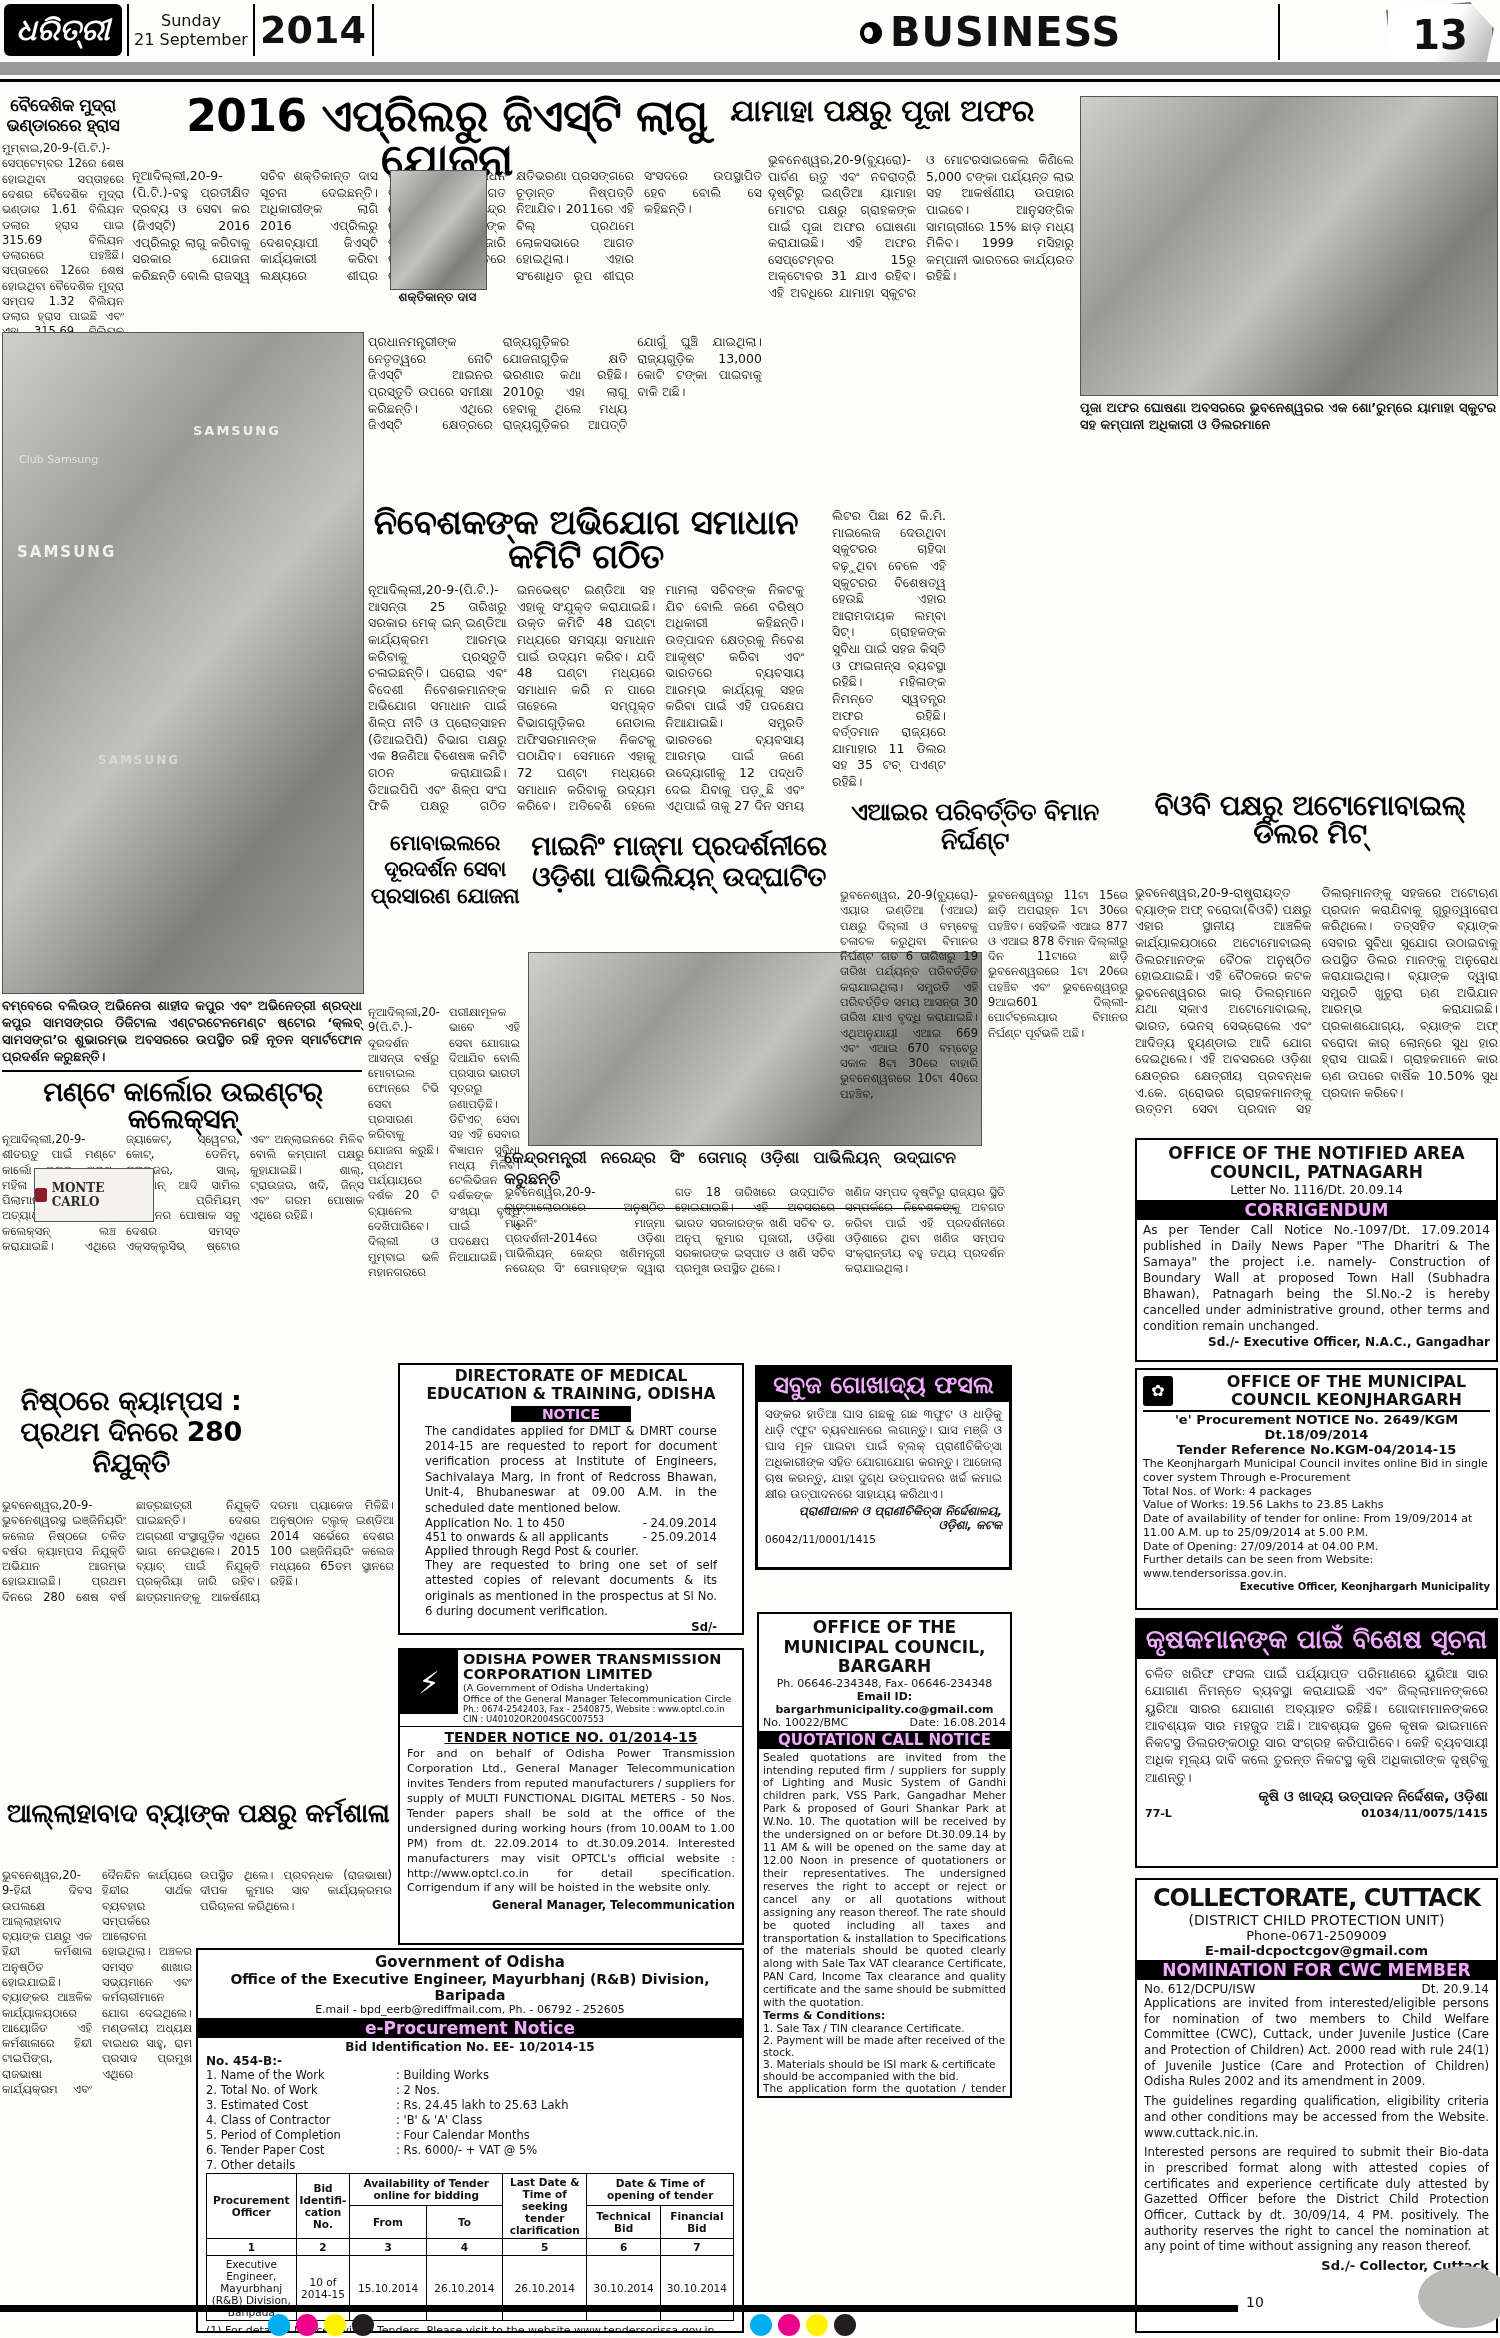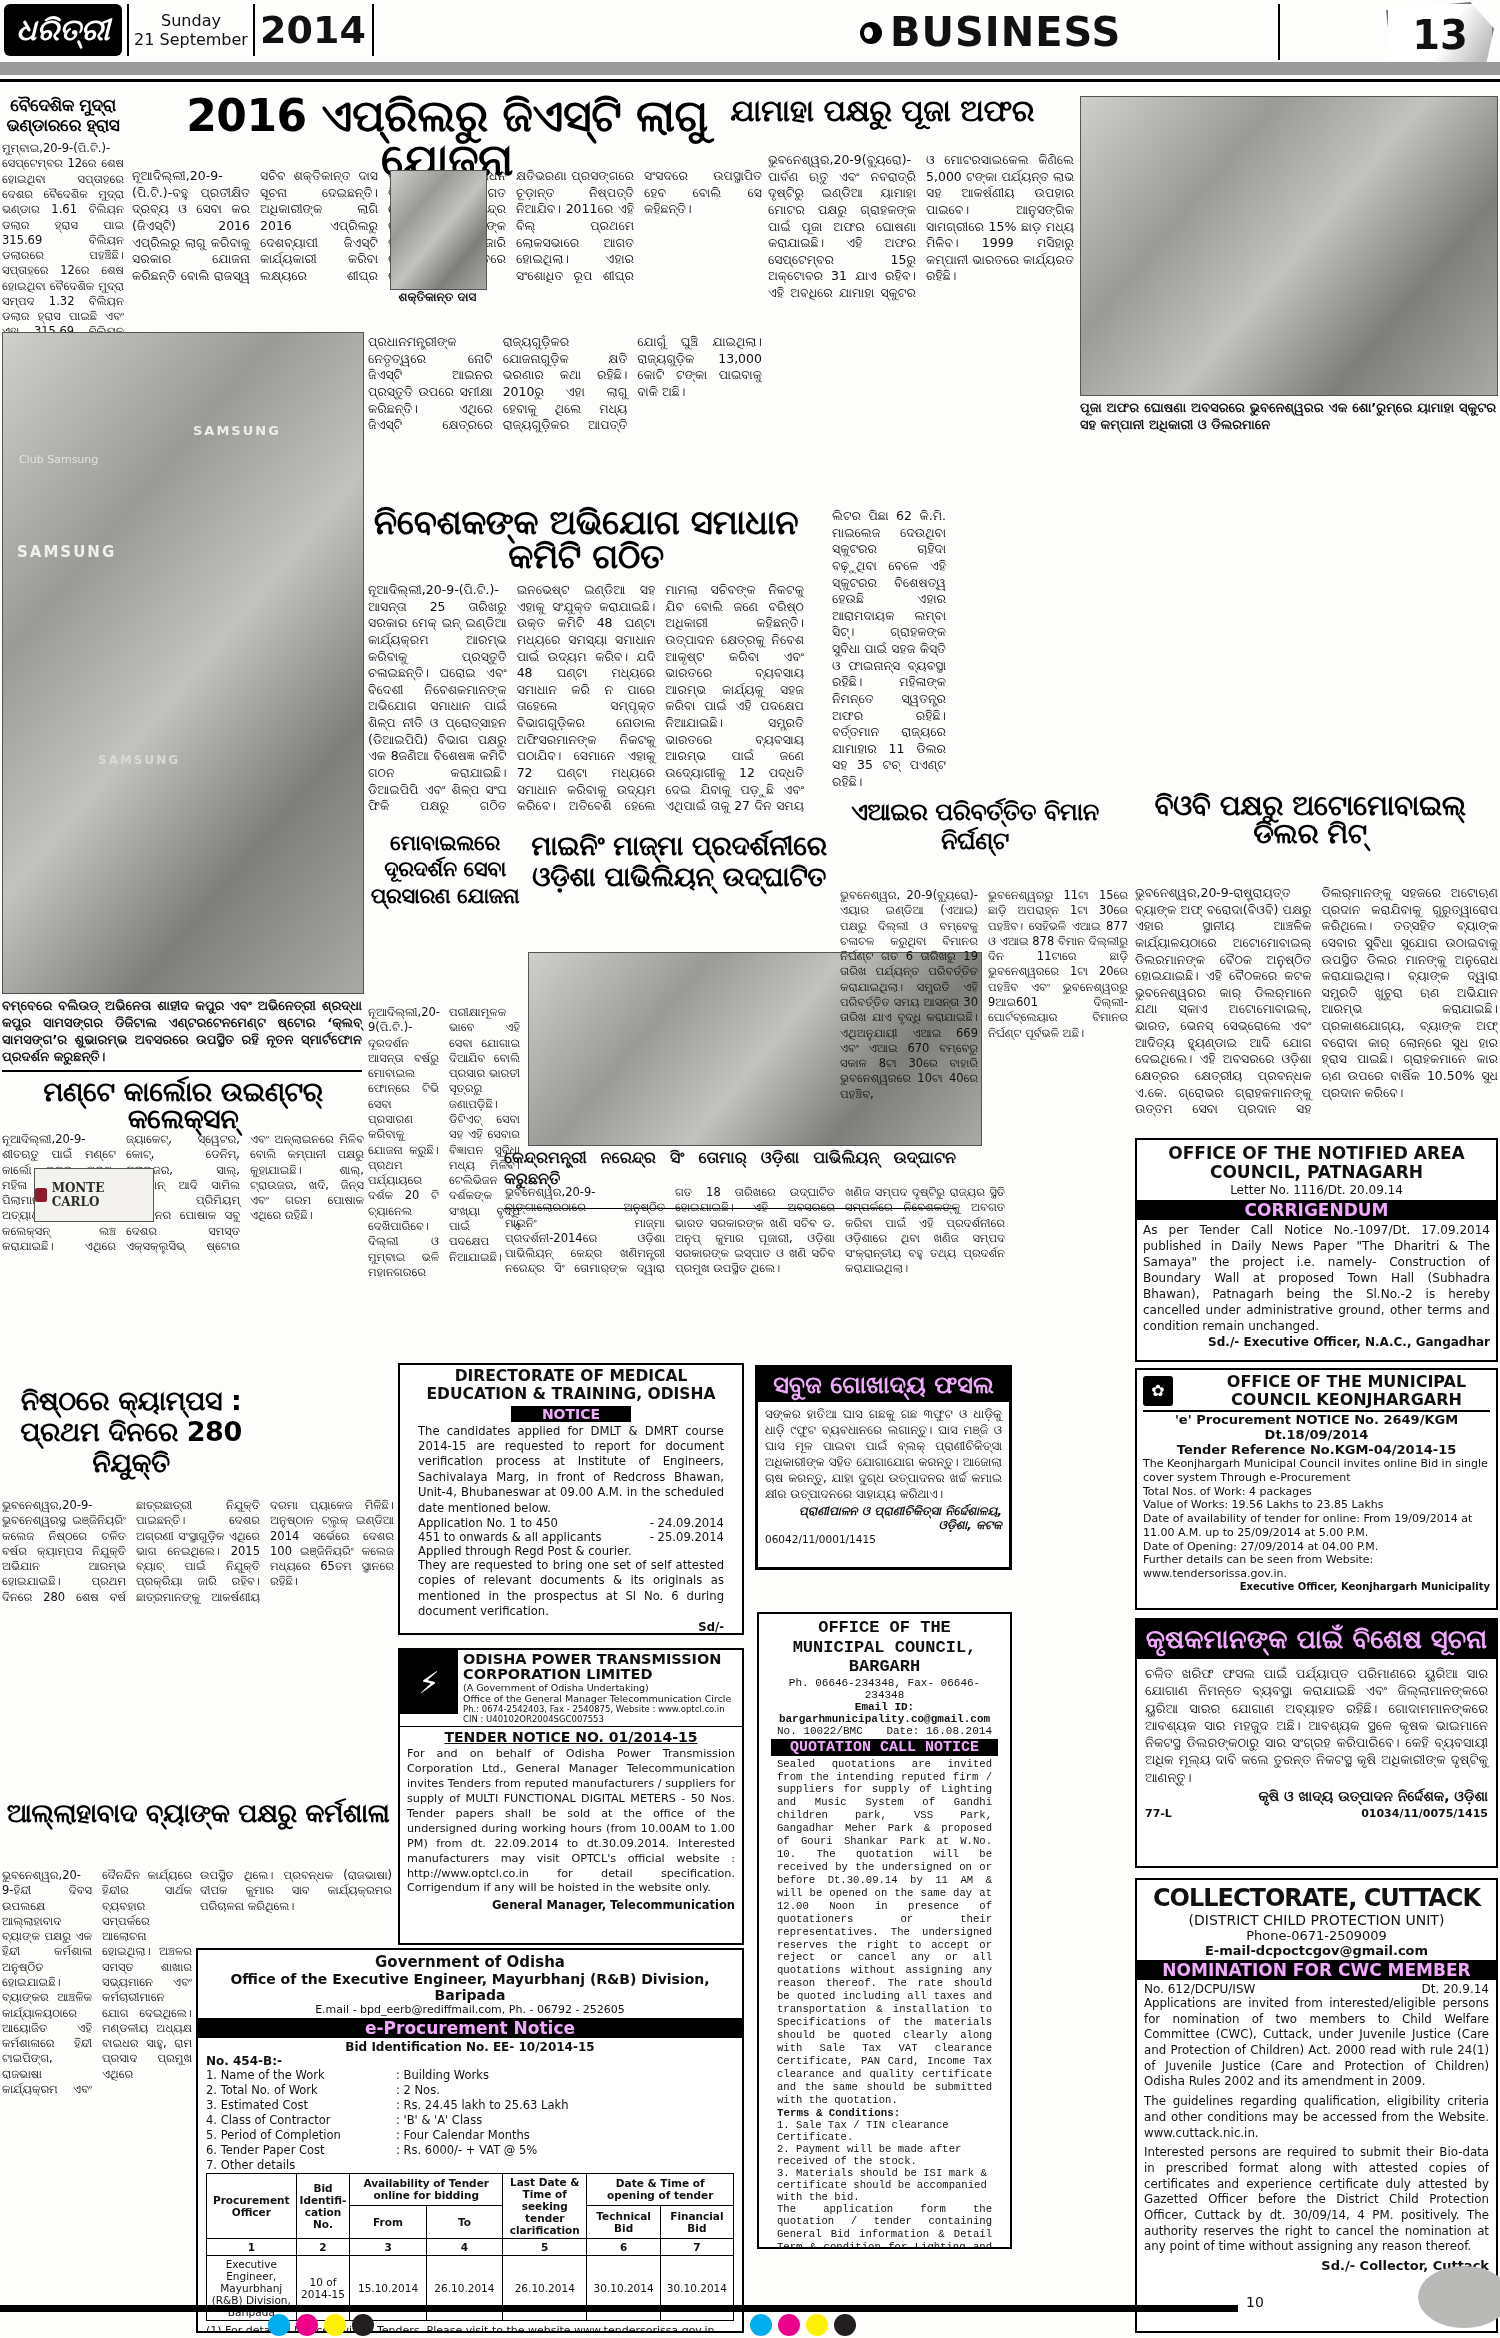--- a/index.html
+++ b/index.html
@@ -159,39 +159,39 @@
     <div class="rt b" style="font-size:13px;margin-top:3px;">Sd./- Collector, Cuttack</div>
   </div>
 
   <div class="abs notice" style="left:755px;top:1365px;width:257px;height:205px;padding:0;border-width:3px;">
     <div class="nbar odia" style="font-size:24px;padding:3px 0;">ସବୁଜ ଗୋଖାଦ୍ୟ ଫସଲ</div>
     <div class="jtxt odia" style="font-size:12px;padding:5px 7px 0 7px;">ସଙ୍କର ହାତିଆ ଘାସ ଗଛକୁ ଗଛ ୩ଫୁଟ ଓ ଧାଡ଼ିକୁ ଧାଡ଼ି ୯ଫୁଟ ବ୍ୟବଧାନରେ ଲଗାନ୍ତୁ। ଘାସ ମଞ୍ଜି ଓ ଘାସ ମୂଳ ପାଇବା ପାଇଁ ବ୍ଲକ୍ ପ୍ରାଣୀଚିକିତ୍ସା ଅଧିକାରୀଙ୍କ ସହିତ ଯୋଗାଯୋଗ କରନ୍ତୁ। ଆଜୋଲା ଚାଷ କରନ୍ତୁ, ଯାହା ଦୁଗ୍ଧ ଉତ୍ପାଦନର ଖର୍ଚ୍ଚ କମାଇ କ୍ଷୀର ଉତ୍ପାଦନରେ ସାହାଯ୍ୟ କରିଥାଏ।</div>
     <div class="rt b i odia" style="font-size:12px;padding:1px 7px;">ପ୍ରାଣୀପାଳନ ଓ ପ୍ରାଣୀଚିକିତ୍ସା ନିର୍ଦ୍ଦେଶାଳୟ, ଓଡ଼ିଶା, କଟକ</div>
     <div style="font-size:10.5px;padding:0 7px;">06042/11/0001/1415</div>
   </div>
 
-  <div class="abs notice" style="left:757px;top:1612px;width:255px;height:637px;padding:4px 18px;font-family:Liberation Mono, monospace;">
+  <div class="abs notice" style="left:757px;top:1612px;width:255px;height:486px;padding:4px 4px;">
     <div class="ctr b" style="font-size:17px;line-height:1.15;">OFFICE OF THE MUNICIPAL COUNCIL, BARGARH</div>
     <div class="ctr" style="font-size:11px;">Ph. 06646-234348, Fax- 06646-234348</div>
     <div class="ctr b" style="font-size:11px;">Email ID: bargarhmunicipality.co@gmail.com</div>
     <div style="display:flex;justify-content:space-between;font-size:11px;">
       <span>No. 10022/BMC</span>
       <span>Date: 16.08.2014</span>
     </div>
     <div class="nbar" style="font-size:15px;margin:2px -6px;">QUOTATION CALL NOTICE</div>
     <div class="jtxt" style="font-size:10.6px;line-height:1.22;">Sealed quotations are invited from the intending reputed firm / suppliers for supply of Lighting and Music System of Gandhi children park, VSS Park, Gangadhar Meher Park &amp; proposed of Gouri Shankar Park at W.No. 10. The quotation will be received by the undersigned on or before Dt.30.09.14 by 11 AM &amp; will be opened on the same day at 12.00 Noon in presence of quotationers or their representatives. The undersigned reserves the right to accept or reject or cancel any or all quotations without assigning any reason thereof. The rate should be quoted including all taxes and transportation &amp; installation to Specifications of the materials should be quoted clearly along with Sale Tax VAT clearance Certificate, PAN Card, Income Tax clearance and quality certificate and the same should be submitted with the quotation.</div>
     <div class="b" style="font-size:10.8px;">Terms &amp; Conditions:</div>
     <div style="font-size:10.6px;">1. Sale Tax / TIN clearance Certificate.</div>
     <div style="font-size:10.6px;">2. Payment will be made after received of the stock.</div>
     <div style="font-size:10.6px;">3. Materials should be ISI mark &amp; certificate should be accompanied with the bid.</div>
     <div class="jtxt" style="font-size:10.6px;line-height:1.22;">The application form the quotation / tender containing General Bid information &amp; Detail Term &amp; condition for Lighting and music system will be available any working day on office hours (10 AM to 5 PM) from dt.16.09.14 to 30.09.14, 11 AM of Bargarh Municipality on payment Rs. 5000/- (Five thousand) (Refundable) cost towards Security Deposit through Bank Draft / Banker Cheque any Nationalized Bank drawn in favour of Executive Officer, Bargarh Municipality.</div>
 
   </div>
 
-  <div class="abs notice" style="left:398px;top:1363px;width:346px;height:272px;padding:3px 18px;">
+  <div class="abs notice" style="left:398px;top:1363px;width:346px;height:272px;padding:3px 25px;">
     <div class="ctr b" style="font-size:15.5px;line-height:1.15;">DIRECTORATE OF MEDICAL EDUCATION &amp; TRAINING, ODISHA</div>
     <div class="nbar" style="font-size:14px;width:120px;margin:2px auto;">NOTICE</div>
     <div class="jtxt" style="font-size:11.6px;">The candidates applied for DMLT &amp; DMRT course 2014-15 are requested to report for document verification process at Institute of Engineers, Sachivalaya Marg, in front of Redcross Bhawan, Unit-4, Bhubaneswar at 09.00 A.M. in the scheduled date mentioned below.</div>
     <div style="display:flex;justify-content:space-between;font-size:11.6px;">
       <span>Application No. 1 to 450</span>
       <span>- 24.09.2014</span>
     </div>
     <div style="display:flex;justify-content:space-between;font-size:11.6px;">
       <span>451 to onwards &amp; all applicants</span>
       <span>- 25.09.2014</span>

